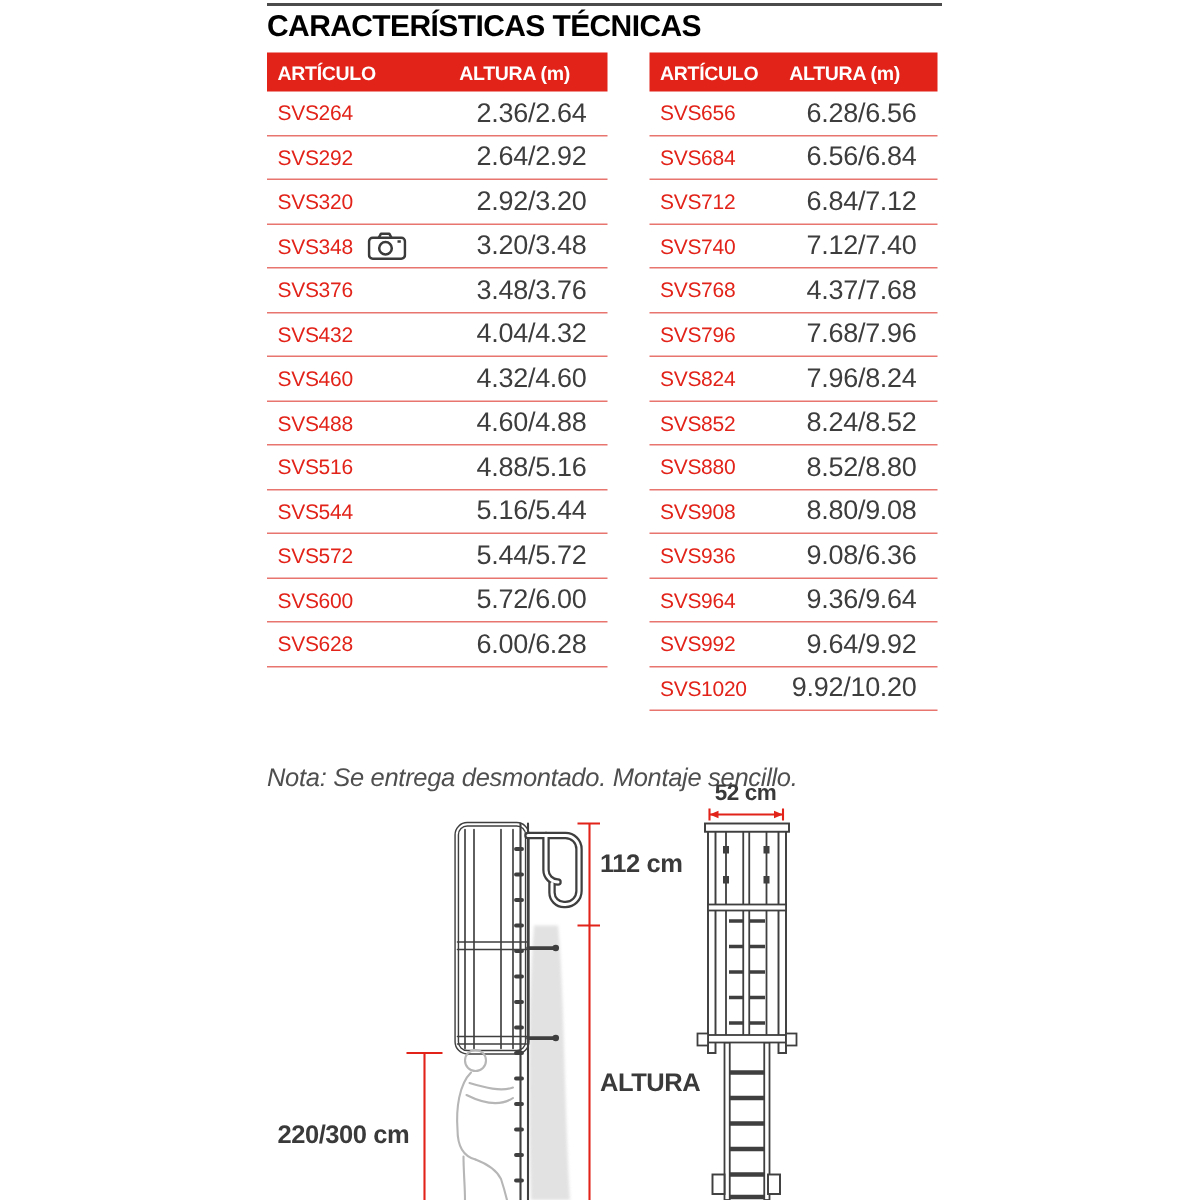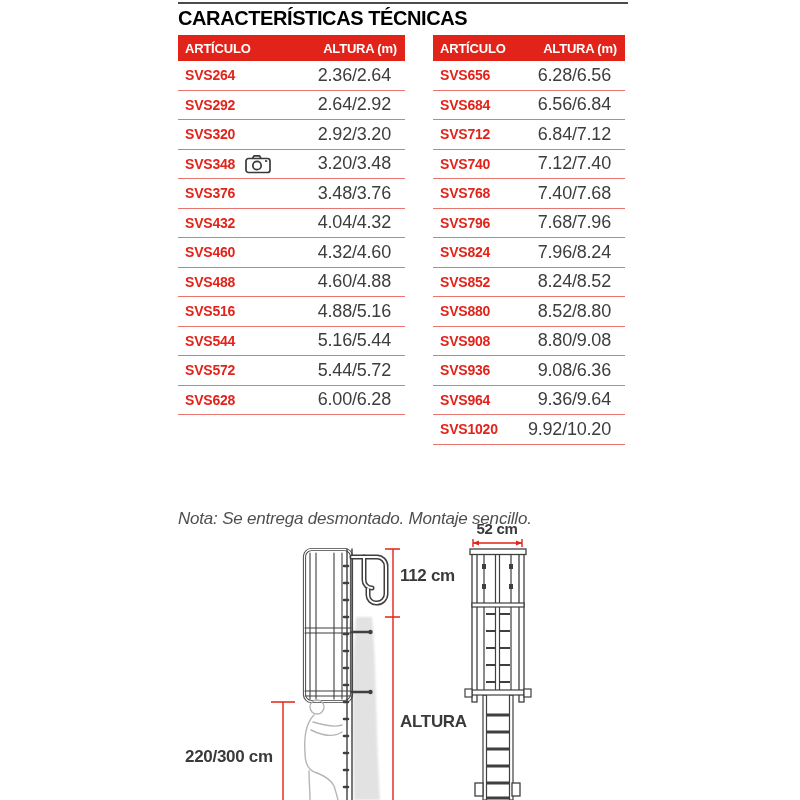--- a/index.html
+++ b/index.html
@@ -12,24 +12,24 @@
     width:800px;height:800px;position:relative;overflow:hidden;background:#fff;
     font-family:"Liberation Sans", sans-serif;color:var(--text-dark);
   }
   .top-rule{position:absolute;left:178px;top:2px;width:450px;height:2px;background:#4b4b4b}
   .page-title{position:absolute;left:178px;top:7px;margin:0;font-size:20px;font-weight:700;
     letter-spacing:-0.4px;color:#000000}
   .spec-table{position:absolute;top:35px}
   #table-left{left:178px;width:227px}
   #table-right{left:433px;width:192px}
   .thead{background:var(--accent);color:#fff;height:26px;display:flex;align-items:center;
-    justify-content:space-between;font-size:13px;font-weight:700;padding:0 8px 0 7px;letter-spacing:-0.2px}
+    justify-content:space-between;font-size:13px;font-weight:700;padding:0 25px 0 7px;letter-spacing:-0.2px}
   .trow{height:29.5px;display:flex;align-items:center;justify-content:space-between;
     border-bottom:1px solid var(--divider);padding:0 14px 0 7px}
-  .art{color:var(--accent);font-weight:700;font-size:14px;letter-spacing:-0.2px;
+  .art{color:var(--accent);font-weight:400;font-size:14px;letter-spacing:-0.2px;
     display:flex;align-items:center;gap:10px}
   .val{color:#3d3d3d;font-size:18px;letter-spacing:-0.2px}
   .cam{display:inline-block;flex:0 0 auto;margin-top:1px}
   .note{position:absolute;left:178px;top:492px;font-style:italic;font-size:17px;
     color:#4f4f4f;letter-spacing:-0.2px}
   .dim-label{position:absolute;font-size:17px;font-weight:700;color:var(--text-dark);letter-spacing:-0.3px}
   #dim-width{left:466px;top:520px;width:62px;text-align:center;font-size:15px}
   #dim-top{left:400px;top:566px}
   #dim-alt{left:400px;top:712px}
   #dim-base{left:185px;top:747px}
@@ -114,20 +114,26 @@
         <span class="val">5.16/5.44</span>
       </div>
       <div class="trow">
         <span class="art">
           <span>SVS572</span>
         </span>
         <span class="val">5.44/5.72</span>
       </div>
       <div class="trow">
         <span class="art">
+          <span>SVS600</span>
+        </span>
+        <span class="val">5.72/6.00</span>
+      </div>
+      <div class="trow">
+        <span class="art">
           <span>SVS628</span>
         </span>
         <span class="val">6.00/6.28</span>
       </div>
     </div>
 </section>
 
 <section class="spec-table" id="table-right">
   <div class="thead">
     <span>ARTÍCULO</span>
@@ -155,21 +161,21 @@
       <div class="trow">
         <span class="art">
           <span>SVS740</span>
         </span>
         <span class="val">7.12/7.40</span>
       </div>
       <div class="trow">
         <span class="art">
           <span>SVS768</span>
         </span>
-        <span class="val">7.40/7.68</span>
+        <span class="val">4.37/7.68</span>
       </div>
       <div class="trow">
         <span class="art">
           <span>SVS796</span>
         </span>
         <span class="val">7.68/7.96</span>
       </div>
       <div class="trow">
         <span class="art">
           <span>SVS824</span>
@@ -198,20 +204,26 @@
         <span class="art">
           <span>SVS936</span>
         </span>
         <span class="val">9.08/6.36</span>
       </div>
       <div class="trow">
         <span class="art">
           <span>SVS964</span>
         </span>
         <span class="val">9.36/9.64</span>
+      </div>
+      <div class="trow">
+        <span class="art">
+          <span>SVS992</span>
+        </span>
+        <span class="val">9.64/9.92</span>
       </div>
       <div class="trow">
         <span class="art">
           <span>SVS1020</span>
         </span>
         <span class="val">9.92/10.20</span>
       </div>
     </div>
 </section>
 

